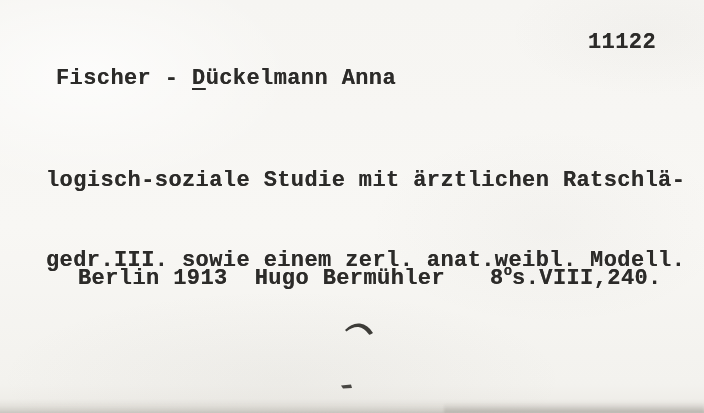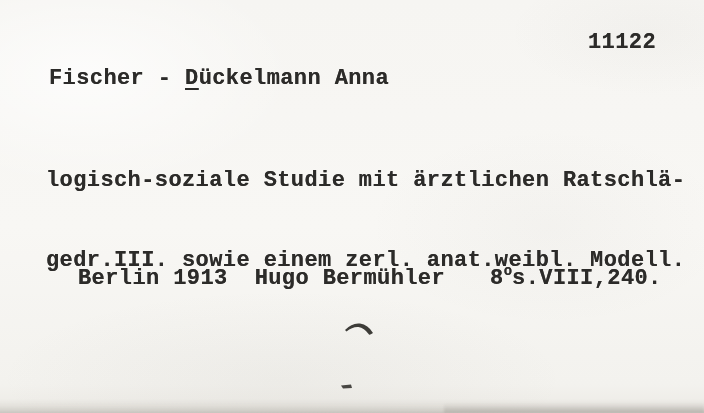--- a/index.html
+++ b/index.html
@@ -51,21 +51,21 @@
     white-space: pre;
     text-shadow: 0 0 0.6px rgba(44,43,41,0.75);
   }
   .catalog-number {
     top: 21px;
     left: 588px;
     margin-top: 9px;
   }
   .heading {
     top: 66px;
-    left: 49px;
+    left: 56px;
   }
   .heading .u {
     text-decoration: underline;
     text-decoration-thickness: 2px;
     text-underline-offset: 4px;
   }
   .body-block {
     top: 115px;
     left: 46px;
     line-height: 26.5px;

